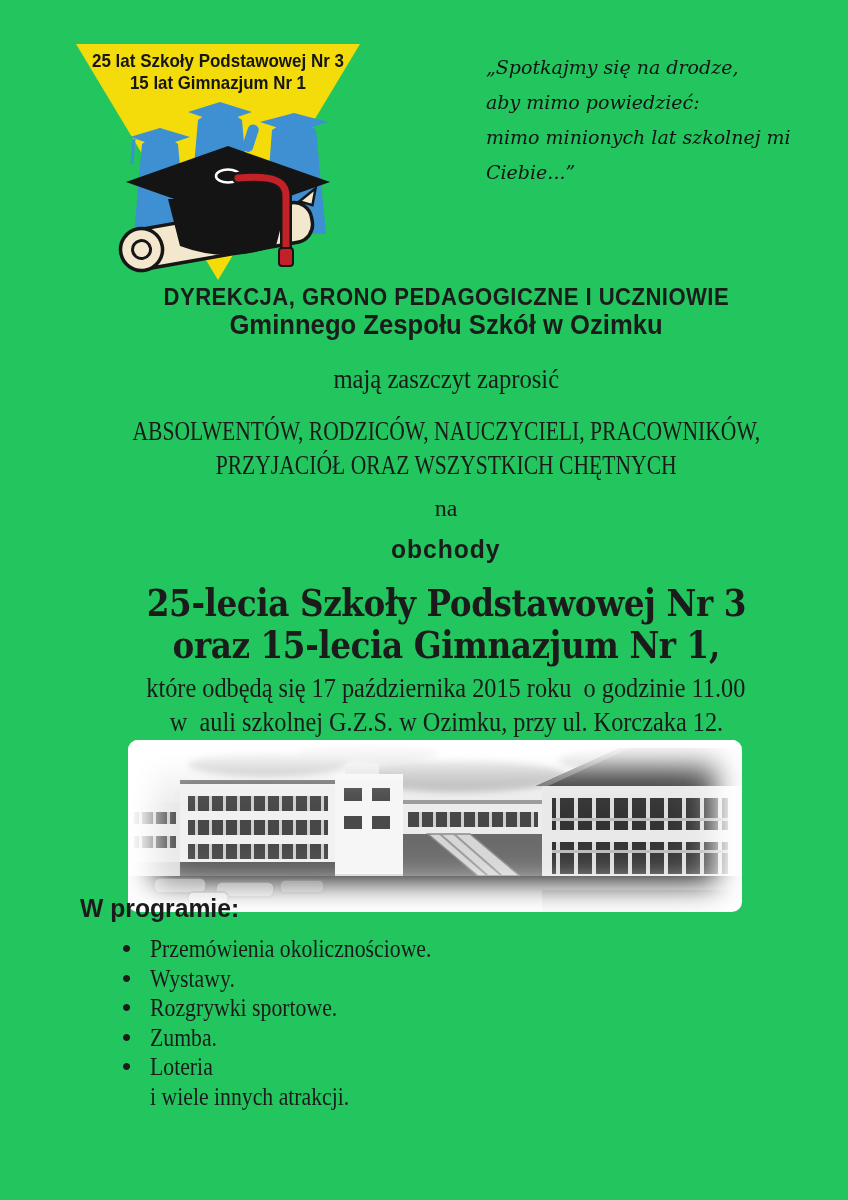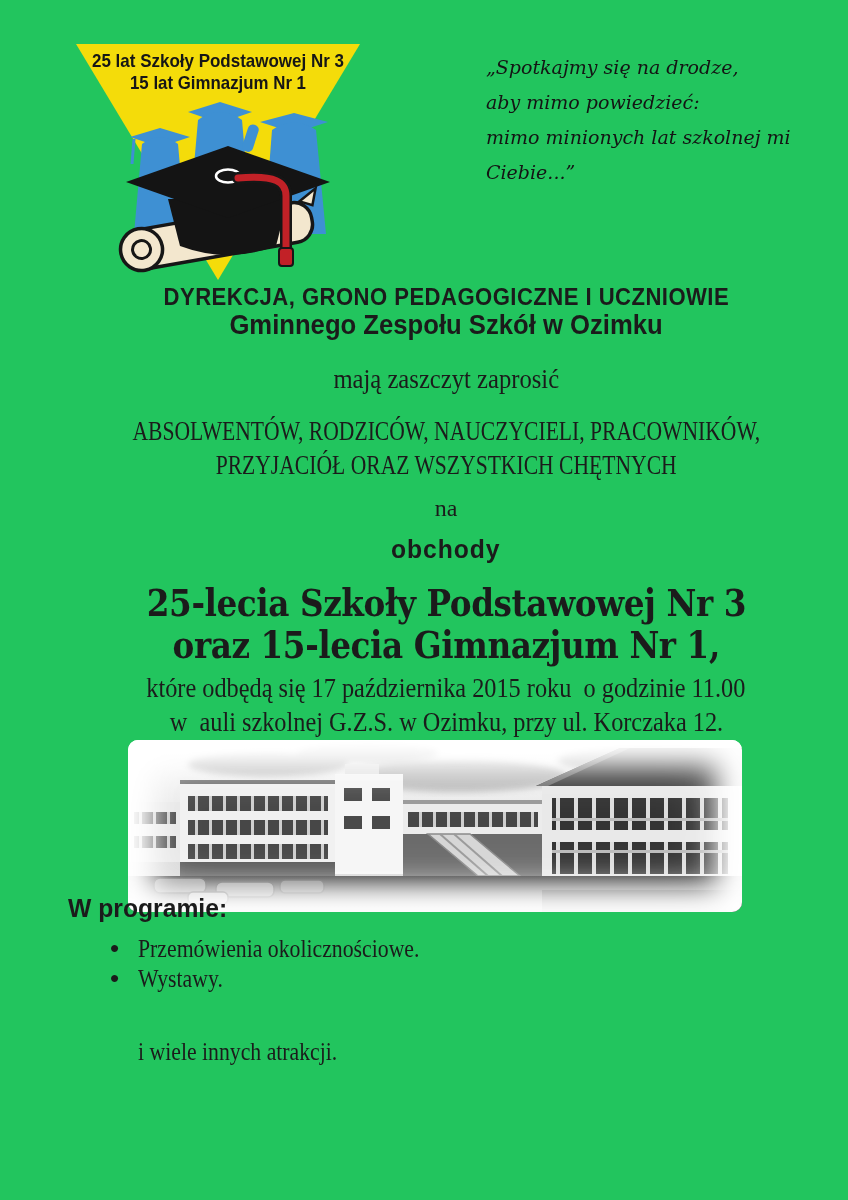--- a/index.html
+++ b/index.html
@@ -38,28 +38,28 @@
   .titleln > span { transform:scaleX(0.86); letter-spacing:-0.5px; }
   .det1 { top:673px; } .det2 { top:707px; }
   .detln { font-size:27px; }
   .detln > span { transform:scaleX(0.90); }
   
   .photo { position:absolute; left:128px; top:740px; width:614px; height:172px; border-radius:10px; }
   .photo svg { display:block; width:100%; height:100%; border-radius:10px; }
   .vignette { position:absolute; inset:0; border-radius:10px;
               box-shadow: inset 0 0 28px 24px #ffffff, inset 0 0 60px 14px rgba(255,255,255,0.55); }
   
-  .program { position:absolute; left:68px; top:893px; width:700px; }
+  .program { position:absolute; left:80px; top:893px; width:700px; }
   .program-heading { font-family:"Liberation Sans", sans-serif; font-weight:bold; font-size:26px;
                      transform:scaleX(0.95); transform-origin:left center; }
   .program ul { list-style:none; margin:10px 0 0 0; padding:0; }
   .program li { position:relative; padding-left:70px; line-height:29.5px; font-size:25px; }
   .program li::before { content:"\2022"; position:absolute; left:42px; top:0; font-size:26px; font-weight:bold; }
   .program li > span, .program-footer > span { display:inline-block; transform:scaleX(0.87); transform-origin:left center; }
-  .program-footer { padding-left:70px; line-height:29.5px; font-size:25px;margin-top:44px; }
+  .program-footer { padding-left:70px; line-height:29.5px; font-size:25px; }
 </style>
 </head>
 <body>
 
 <div class="page">
 
   <div class="logo">
     <svg viewBox="0 0 300 250">
       <polygon points="8,10 292,10 150,246" fill="#F4DC0A"></polygon>
       <text x="150" y="33" text-anchor="middle" font-family="Liberation Sans, sans-serif" font-weight="bold" font-size="18.5" fill="#161616" textLength="252" lengthAdjust="spacingAndGlyphs">25 lat Szkoły Podstawowej Nr 3</text>
@@ -181,17 +181,20 @@
       <rect x="414" y="150" width="200" height="22" fill="#242424"></rect>
     </svg>
     <div class="vignette"></div>
   </div>
 
   <div class="program">
     <div class="program-heading">W programie:</div>
     <ul>
       <li><span>Przemówienia okolicznościowe.</span></li>
       <li><span>Wystawy.</span></li>
+      <li><span>Rozgrywki sportowe.</span></li>
+      <li><span>Zumba.</span></li>
+      <li><span>Loteria</span></li>
     </ul>
     <div class="program-footer"><span>i wiele innych atrakcji.</span></div>
   </div>
 
 </div>
 
 </body></html>

